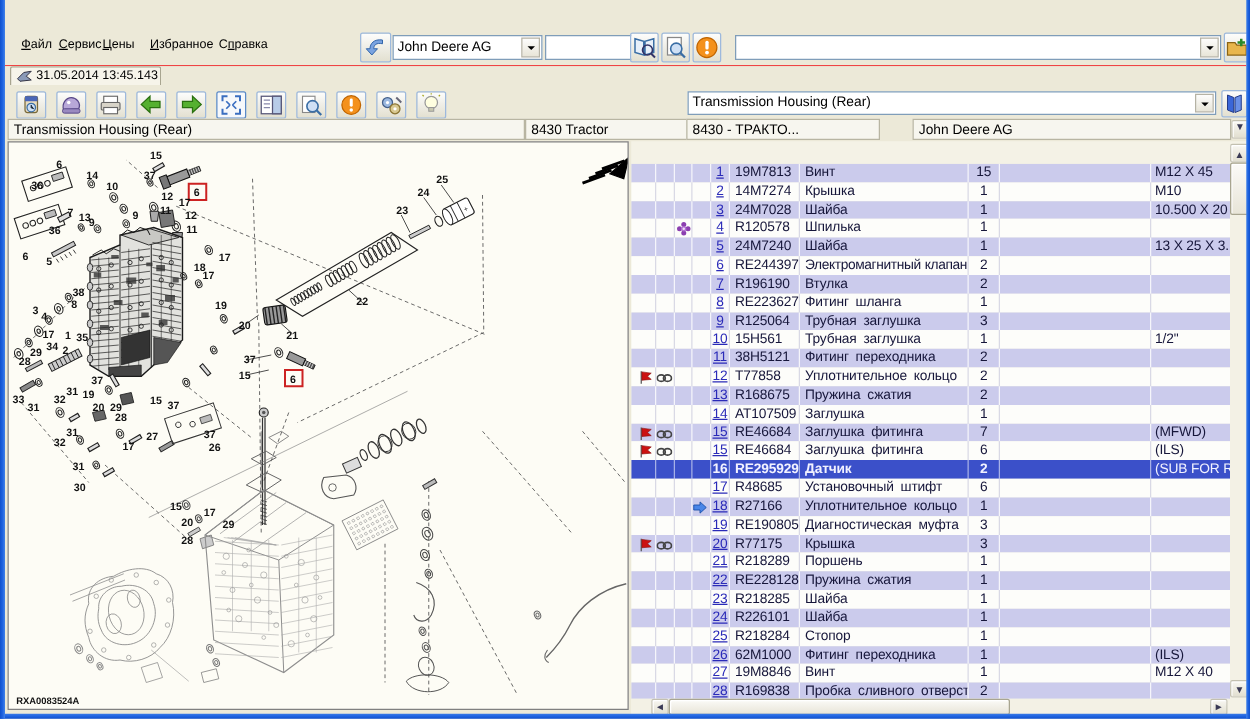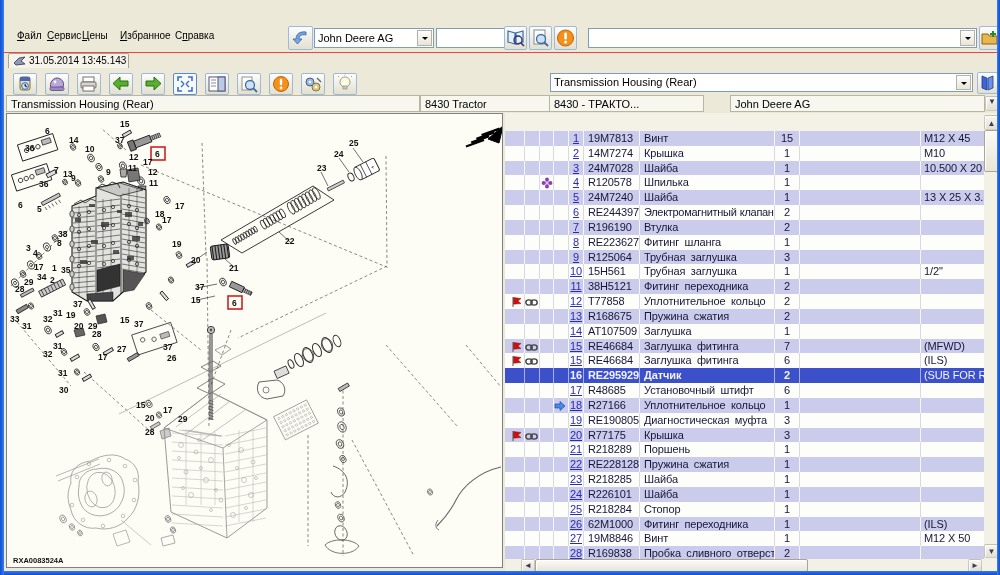--- a/index.html
+++ b/index.html
@@ -1185,21 +1185,21 @@
 <div class="td" style="width:5px"></div>
 <div class="td icn" style="width:15px"></div>
 <div class="td icn" style="width:15px"></div>
 <div class="td icn" style="width:14px"></div>
 <div class="td icn" style="width:15px"></div>
 <div class="td icn kn" style="width:15px"><u>27</u></div>
 <div class="td icn" style="width:56px; padding-left:4px">19M8846</div>
 <div class="td icn" style="width:135px; padding-left:4px; word-spacing:2.5px">Винт</div>
 <div class="td icn qty" style="width:25px">1</div>
 <div class="td icn" style="width:121px"></div>
-<div class="td" style="width:63px; padding-left:3px">M12 X 50</div>
+<div class="td" style="width:63px; padding-left:3px">M12 X 40</div>
 </div>
 <div class="tr odd">
 <div class="td" style="width:5px"></div>
 <div class="td icn" style="width:15px"></div>
 <div class="td icn" style="width:15px"></div>
 <div class="td icn" style="width:14px"></div>
 <div class="td icn" style="width:15px"></div>
 <div class="td icn kn" style="width:15px"><u>28</u></div>
 <div class="td icn" style="width:56px; padding-left:4px">R169838</div>
 <div class="td icn" style="width:135px; padding-left:4px; word-spacing:2.5px">Пробка сливного отверстия</div>

